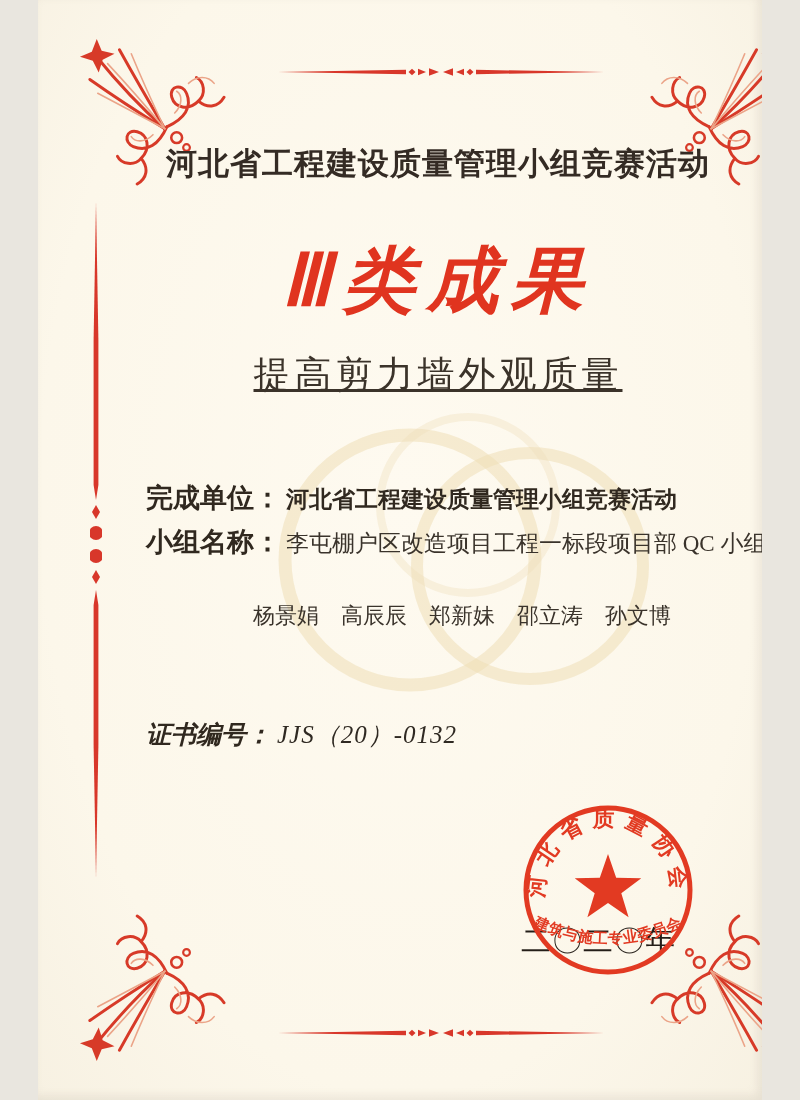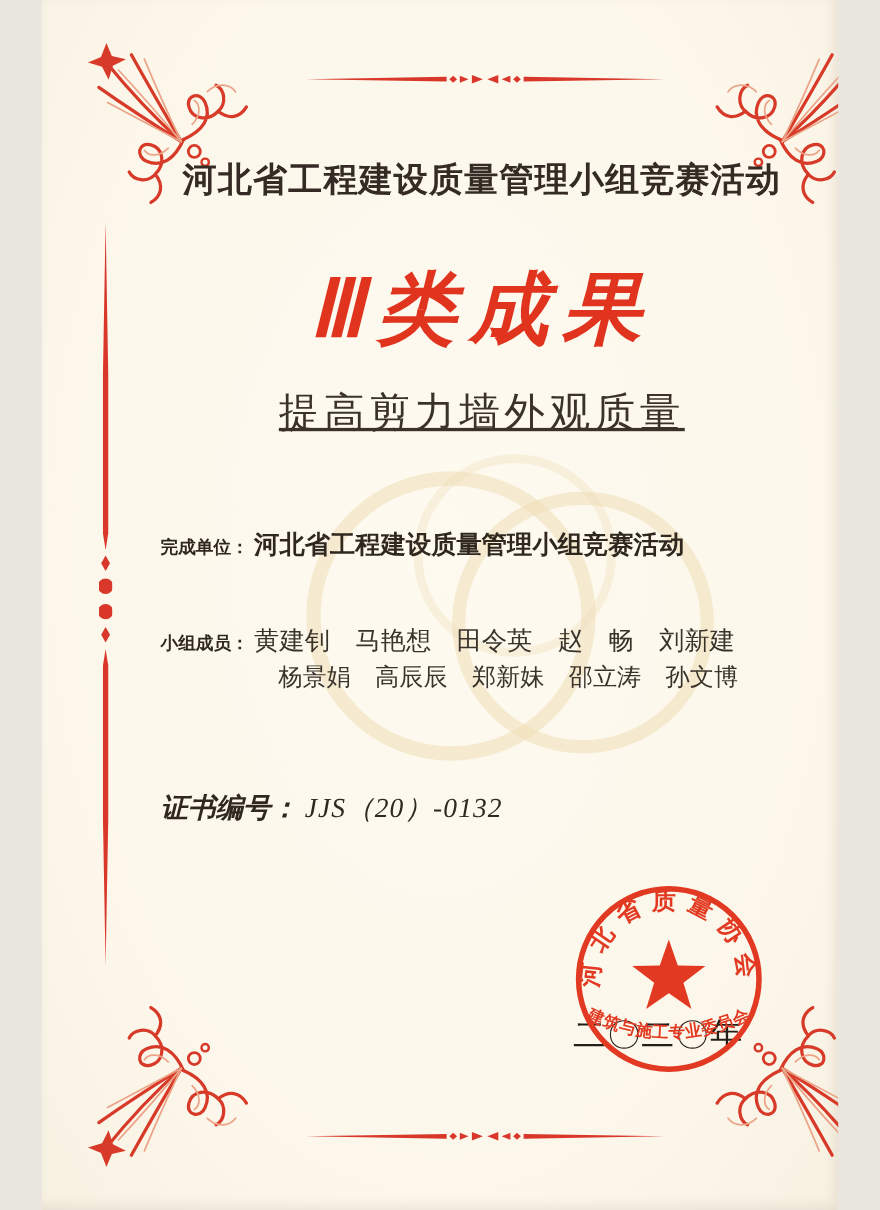--- a/index.html
+++ b/index.html
@@ -26,21 +26,21 @@
     font-family:"Liberation Serif", serif;
   }
   .achievement{
     top:350px;font-size:37px;color:#3b332a;letter-spacing:4px;z-index:2;
     font-family:"Liberation Serif", serif;
     text-decoration:underline;
   }
   .row{left:108px;white-space:nowrap;z-index:2;}
   .label{
     font-family:"Liberation Sans", sans-serif;font-weight:bold;
-    font-size:16px;color:#30281f;
+    font-size:27px;color:#30281f;
   }
   .value-bold{
     font-family:"Liberation Sans", sans-serif;font-weight:bold;
     font-size:23px;color:#30281f;margin-left:5px;
   }
   .value-serif{
     font-family:"Liberation Serif", serif;
     font-size:23px;color:#3a332b;margin-left:5px;
   }
   .member-row{left:215px;font-size:22px;color:#3a332b;white-space:nowrap;z-index:2;
@@ -214,24 +214,24 @@
   <div class="abs center-text title">河北省工程建设质量管理小组竞赛活动</div>
 
   <div class="abs center-text award-class">Ⅲ类成果</div>
 
   <div class="abs center-text achievement">提高剪力墙外观质量</div>
 
   <div class="abs row" style="top:480px;">
     <span class="label">完成单位：</span><span class="value-bold">河北省工程建设质量管理小组竞赛活动</span>
   </div>
 
-
-  <div class="abs row" style="top:567px;">
-    <span class="label">小组成员：</span><span class="value-serif">黄建钊　马艳想　田令英　赵　畅　刘新建</span>
+  <div class="abs row" style="top:524px;">
+    <span class="label">小组名称：</span><span class="value-serif">李屯棚户区改造项目工程一标段项目部 QC 小组</span>
   </div>
+
 
   <div class="abs member-row" style="top:601px;">杨景娟　高辰辰　郑新妹　邵立涛　孙文博</div>
 
 
   <div class="abs row" style="top:718px;font-style:italic;">
     <span class="label" style="font-size:25px;">证书编号：</span><span class="cert-value">JJS（20）-0132</span>
   </div>
 
   <div class="abs issue-date">二〇二〇年</div>
 

